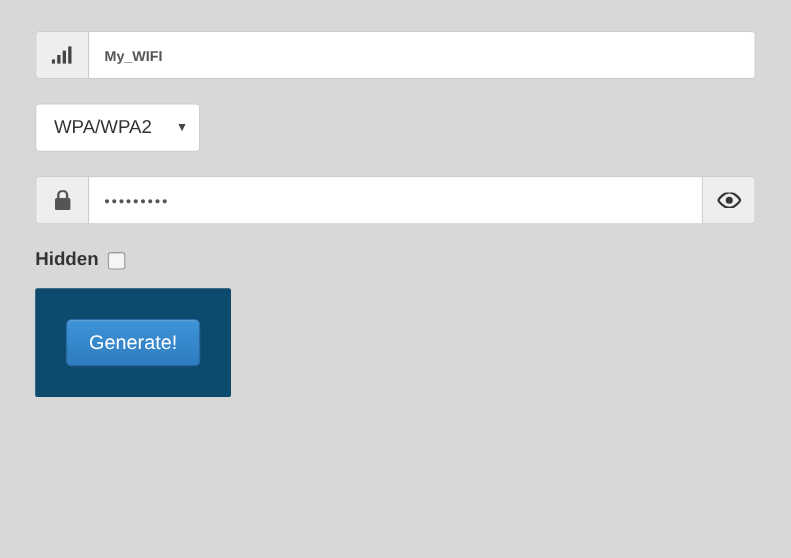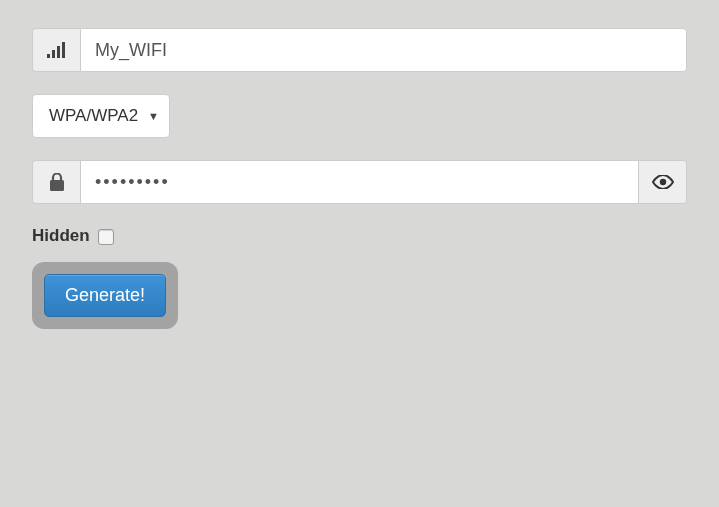--- a/index.html
+++ b/index.html
@@ -49,44 +49,45 @@
   .input-addon.right {
     border-top-right-radius: 4px;
     border-bottom-right-radius: 4px;
     border-left: 0;
   }
   .text-input {
     flex: 1;
     height: 44px;
     border: 1px solid #cccccc;
     background: #fff;
-    font-size: 18px;
+    font-size: 13px;
     padding: 0 14px;
     color: #555;
     outline: none;
+    font-weight: bold;
   }
   .text-input.ssid {
     border-top-right-radius: 4px;
     border-bottom-right-radius: 4px;
   }
   .text-input.key {
     border-left: 1px solid #cccccc;
     border-right: 1px solid #cccccc;
     letter-spacing: 2px;
   }
   .select-wrap {
     display: inline-flex;
     align-items: center;
     height: 44px;
     border: 1px solid #cccccc;
     background: #fff;
     border-radius: 4px;
     padding: 0 10px 0 16px;
     cursor: pointer;
-    gap: 10px;
+    gap: 22px;
   }
   .select-value {
     font-size: 17px;
     color: #333;
   }
   .caret {
     font-size: 11px;
     color: #444;
   }
   .hidden-row {
@@ -106,23 +107,23 @@
     border: 1px solid #999;
     border-radius: 3px;
     background: #f5f5f5;
     position: relative;
     top: -1px;
     box-shadow: inset 0 1px 1px rgba(0,0,0,0.15);
     cursor: pointer;
   }
   .highlight {
     display: inline-block;
-    background: #a3a3a3;
-    padding: 12px;
-    border-radius: 12px;
+    background: #0c4a6e;
+    padding: 28px;
+    border-radius: 2px;
   }
   .generate-btn {
     background: linear-gradient(#3e93d6, #2e7cc0);
     border: 1px solid #2d6da8;
     color: #fff;
     font-size: 18px;
     padding: 10px 20px;
     border-radius: 5px;
     cursor: pointer;
     box-shadow: inset 0 1px 0 rgba(255,255,255,0.2);

